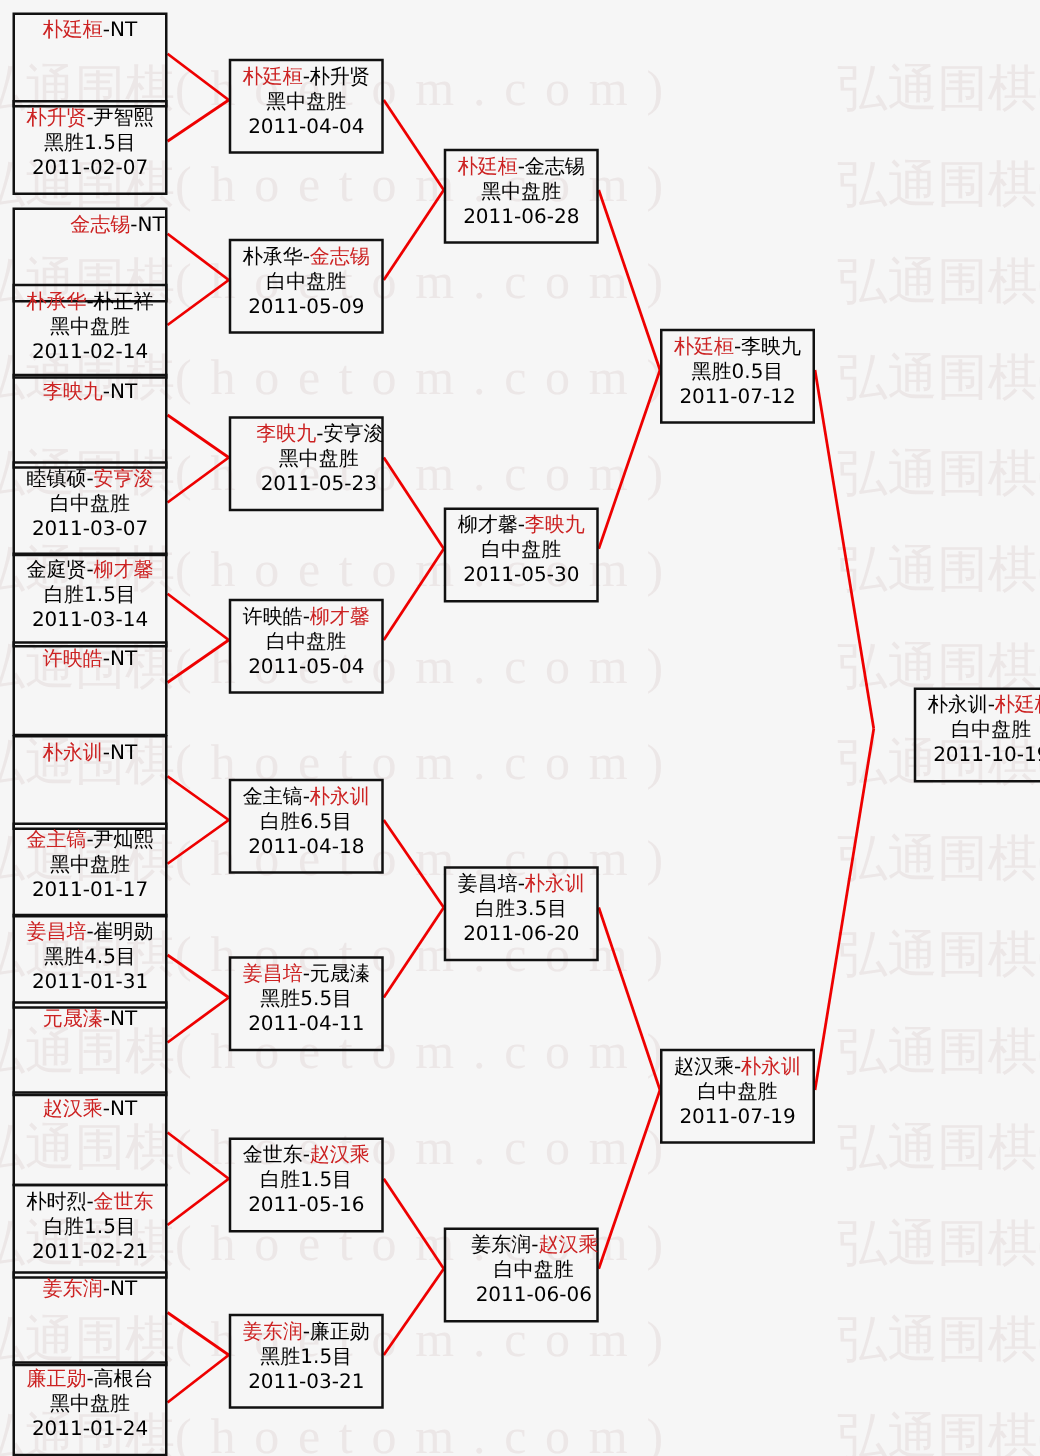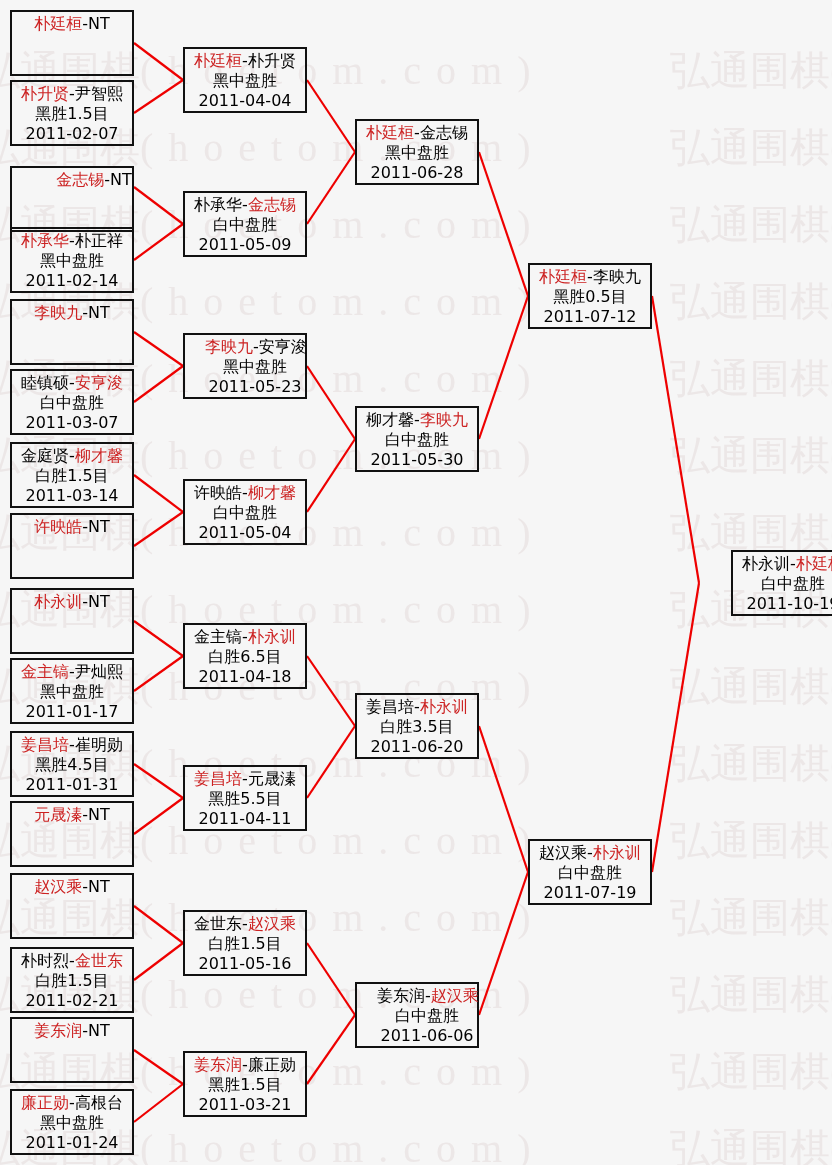--- a/index.html
+++ b/index.html
@@ -32,21 +32,21 @@
   
   svg.lines {
     position: absolute;
     left: 0; top: 0;
     z-index: 1;
   }
   
   .box {
     position: absolute;
     width: 124px;
-    height: 66px;
+    height: 76px;
     border: 2px solid var(--border, #111);
     box-sizing: border-box;
     background: transparent;
     text-align: center;
     font-size: 16px;
     line-height: 20px;
     padding-top: 2px;
     color: #000;
     z-index: 2;
   }

